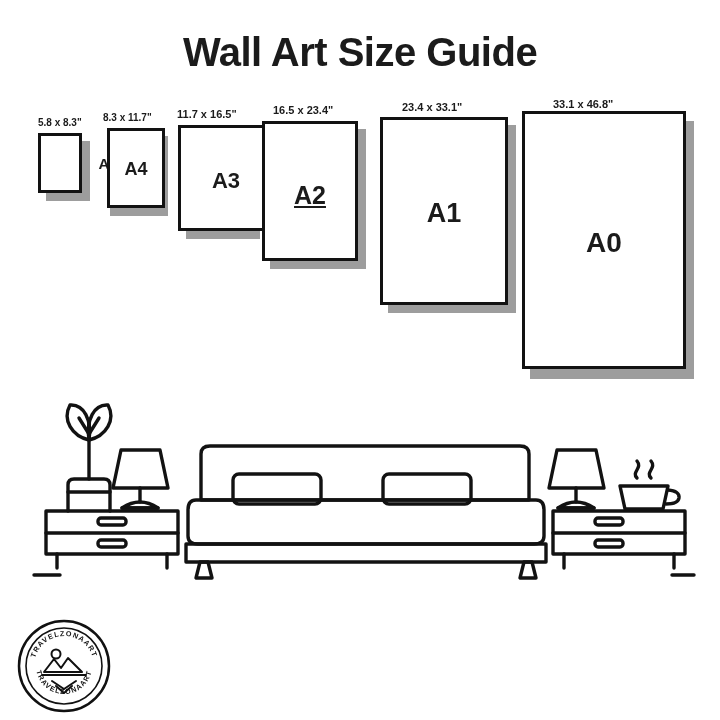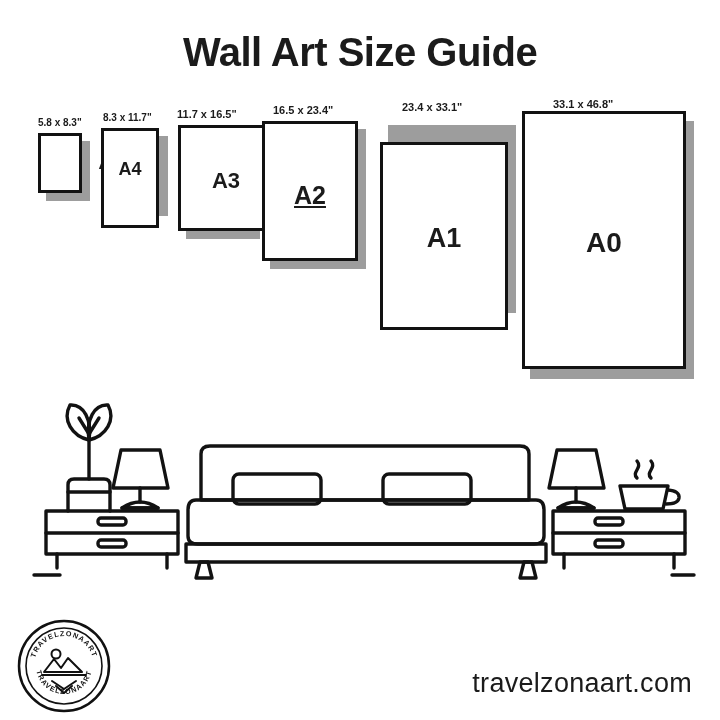--- a/index.html
+++ b/index.html
@@ -122,21 +122,21 @@
       <div class="size-caption" style="left:38px; top:17px; font-size:10px;">5.8 x 8.3"</div>
       <div class="frame-shadow" style="left:46px; top:41px; width:44px; height:60px;"></div>
       <div class="frame" style="left:38px; top:33px; width:44px; height:60px;">
         <div class="frame-label" style="top:19px; font-size:15px;padding-left:48px;">A5</div>
       </div>
     </div>
 
     <div class="size-item">
       <div class="size-caption" style="left:103px; top:12px; font-size:10px;">8.3 x 11.7"</div>
       <div class="frame-shadow" style="left:110px; top:36px; width:58px; height:80px;"></div>
-      <div class="frame" style="left:101px; top:28px; width:58px; height:100px;">
+      <div class="frame" style="left:107px; top:28px; width:58px; height:80px;">
         <div class="frame-label" style="top:28px; font-size:18px;">A4</div>
       </div>
     </div>
 
     <div class="size-item">
       <div class="size-caption" style="left:177px; top:8px; font-size:11px;">11.7 x 16.5"</div>
       <div class="frame-shadow" style="left:186px; top:33px; width:74px; height:106px;"></div>
       <div class="frame" style="left:178px; top:25px; width:96px; height:106px;">
         <div class="frame-label" style="top:40px; font-size:22px;">A3</div>
       </div>
@@ -146,21 +146,21 @@
       <div class="size-caption" style="left:273px; top:4px; font-size:11px;">16.5 x 23.4"</div>
       <div class="frame-shadow" style="left:270px; top:29px; width:96px; height:140px;"></div>
       <div class="frame" style="left:262px; top:21px; width:96px; height:140px;">
         <div class="frame-label" style="top:57px; font-size:25px;text-decoration:underline;">A2</div>
       </div>
     </div>
 
     <div class="size-item">
       <div class="size-caption" style="left:402px; top:1px; font-size:11px;">23.4 x 33.1"</div>
       <div class="frame-shadow" style="left:388px; top:25px; width:128px; height:188px;"></div>
-      <div class="frame" style="left:380px; top:17px; width:128px; height:188px;margin-top:25px;">
+      <div class="frame" style="left:380px; top:17px; width:128px; height:188px;">
         <div class="frame-label" style="top:78px; font-size:27px;">A1</div>
       </div>
     </div>
 
     <div class="size-item">
       <div class="size-caption" style="left:553px; top:-2px; font-size:11px;">33.1 x 46.8"</div>
       <div class="frame-shadow" style="left:530px; top:21px; width:164px; height:258px;"></div>
       <div class="frame" style="left:522px; top:11px; width:164px; height:258px;">
         <div class="frame-label" style="top:113px; font-size:28px;">A0</div>
       </div>
@@ -263,16 +263,15 @@
         </g>
         <text class="logo-ring-text" text-anchor="middle">
           <textPath href="#arcTop" startOffset="50%">TRAVELZONAART</textPath>
         </text>
         <text class="logo-ring-text" text-anchor="middle">
           <textPath href="#arcBottom" startOffset="50%">TRAVELZONAART</textPath>
         </text>
       </svg>
     </div>
 
-    <div id="brand-url">travelzonaart.com</div>
   </div>
 
 </div>
 
 </body></html>

